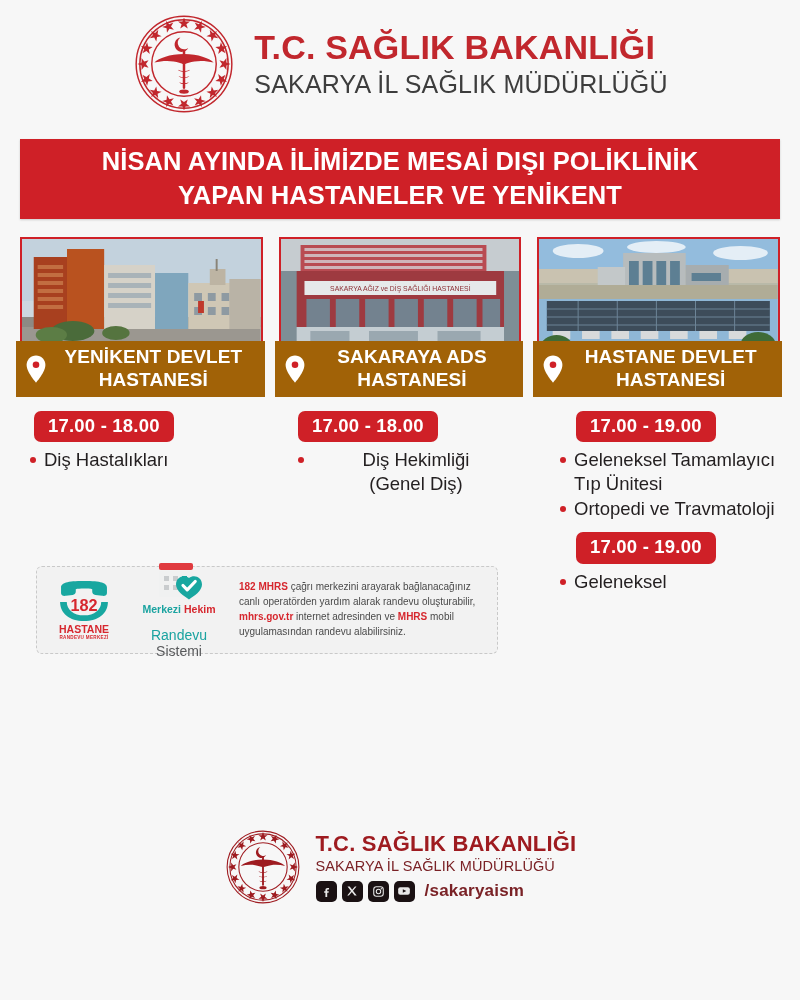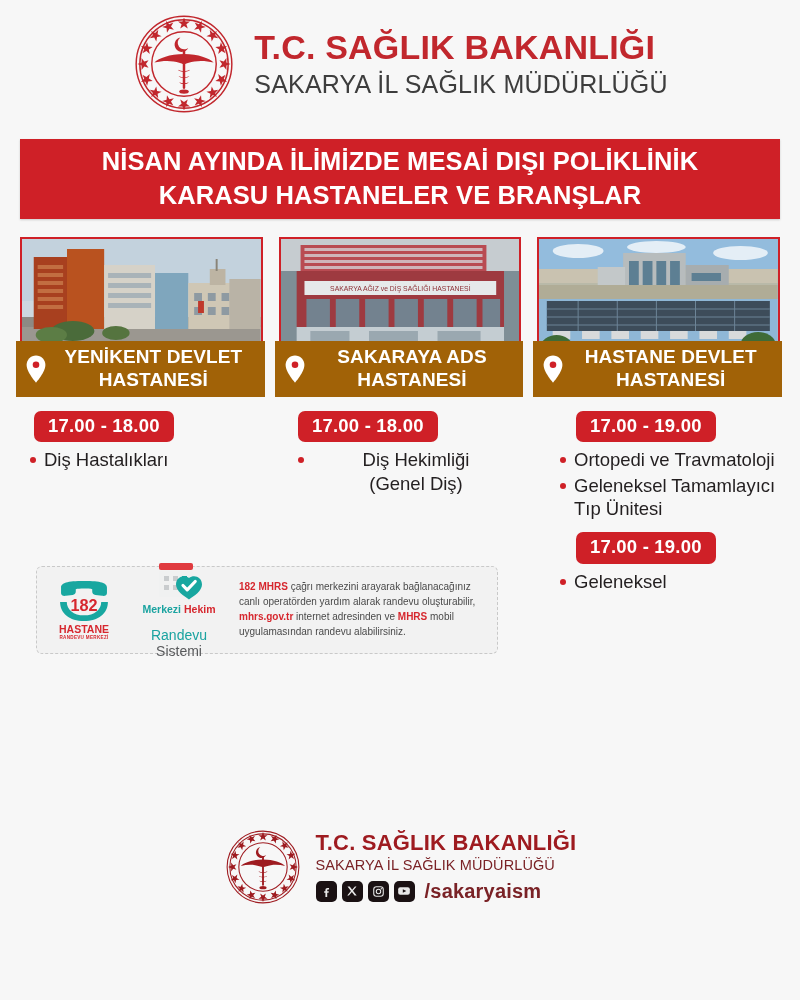--- a/index.html
+++ b/index.html
@@ -248,21 +248,21 @@
     height: 21px;
     border-radius: 5px;
     background: #1a1113;
     display: flex;
     align-items: center;
     justify-content: center;
     flex: 0 0 auto;
   }
   .social-icon svg { display: block; }
   .social-handle {
-    font-size: 20px;
+    font-size: 17px;
     font-weight: bold;
     color: #7a2226;
     margin-left: 5px;
     letter-spacing: 0.2px;
   }
 </style>
 </head>
 <body>
 
 <div class="header">
@@ -305,21 +305,21 @@
     </g>
   </svg>
   <div class="header-text">
     <div class="header-title">T.C. SAĞLIK BAKANLIĞI</div>
     <div class="header-sub">SAKARYA İL SAĞLIK MÜDÜRLÜĞÜ</div>
   </div>
 </div>
 
 <div class="banner">
   <div class="banner-line">NİSAN AYINDA İLİMİZDE MESAİ DIŞI POLİKLİNİK</div>
-  <div class="banner-line">KARASU HASTANELER VE BRANŞLAR</div>
+  <div class="banner-line">YAPAN HASTANELER VE YENİKENT</div>
 </div>
 
 <div class="cards">
 
   <div class="card">
     <div class="card-photo">
       <svg viewBox="0 0 244 126" preserveAspectRatio="none">
         <rect width="244" height="126" fill="#cdd8e0"></rect>
         <rect y="0" width="244" height="62" fill="#c3d2dd"></rect>
         <rect y="86" width="244" height="40" fill="#9b9790"></rect>
@@ -502,22 +502,22 @@
       <li class="branch-item">
         <span>Diş Hekimliği</span><br>
         <span>(Genel Diş)</span>
       </li>
     </ul>
   </div>
 
   <div class="sched-col col3">
     <div class="time-badge">17.00 - 19.00</div>
     <ul class="branch-list">
+      <li class="branch-item">Geleneksel Tamamlayıcı Tıp Ünitesi</li>
       <li class="branch-item">Ortopedi ve Travmatoloji</li>
-      <li class="branch-item">Geleneksel Tamamlayıcı Tıp Ünitesi</li>
     </ul>
     <div class="time-badge second">17.00 - 19.00</div>
     <ul class="branch-list">
       <li class="branch-item">Geleneksel</li>
     </ul>
   </div>
 </div>
 
 <div class="mhrs-box">
 

